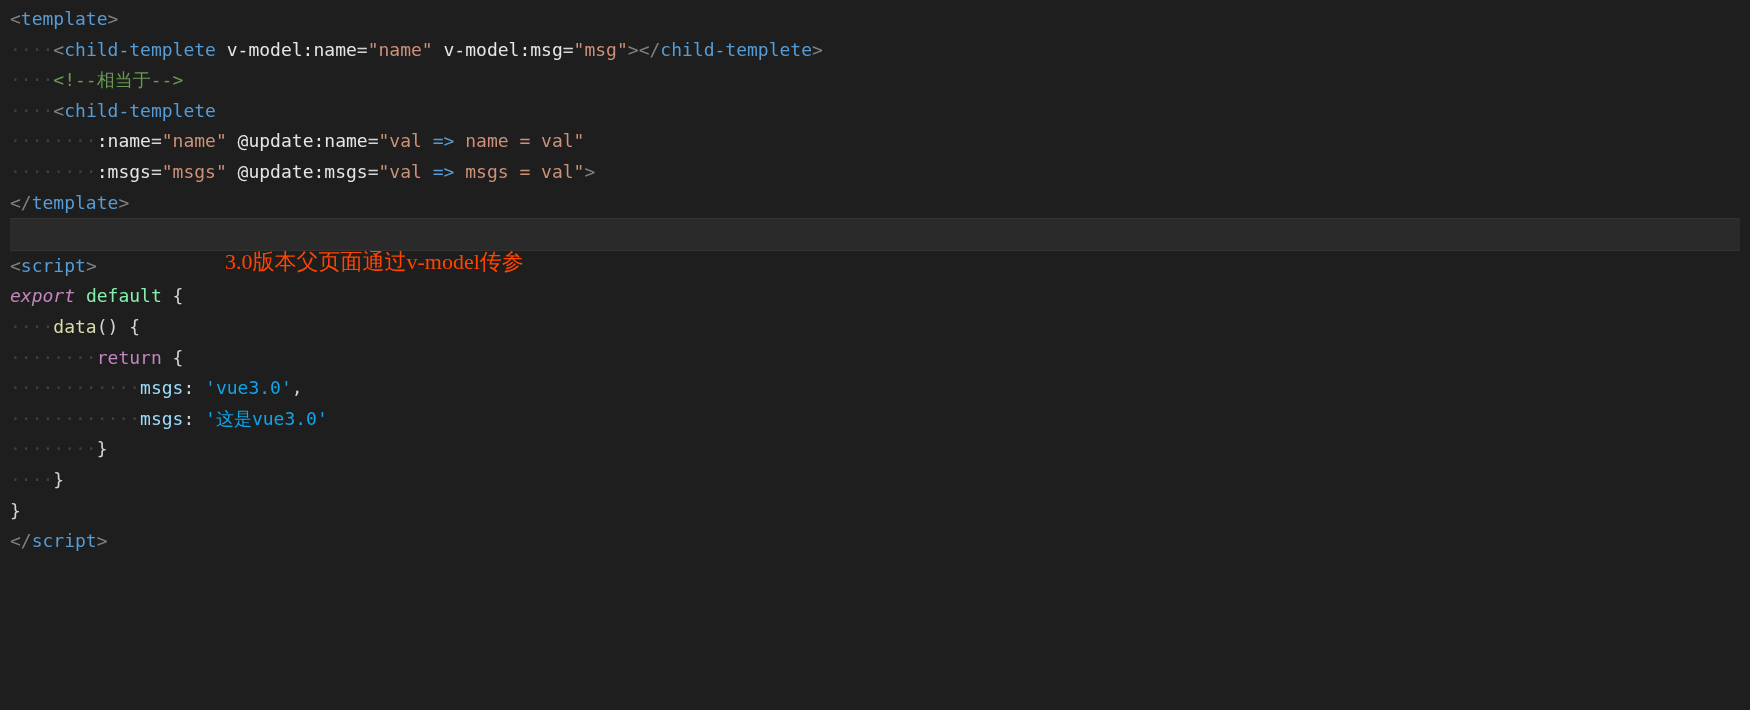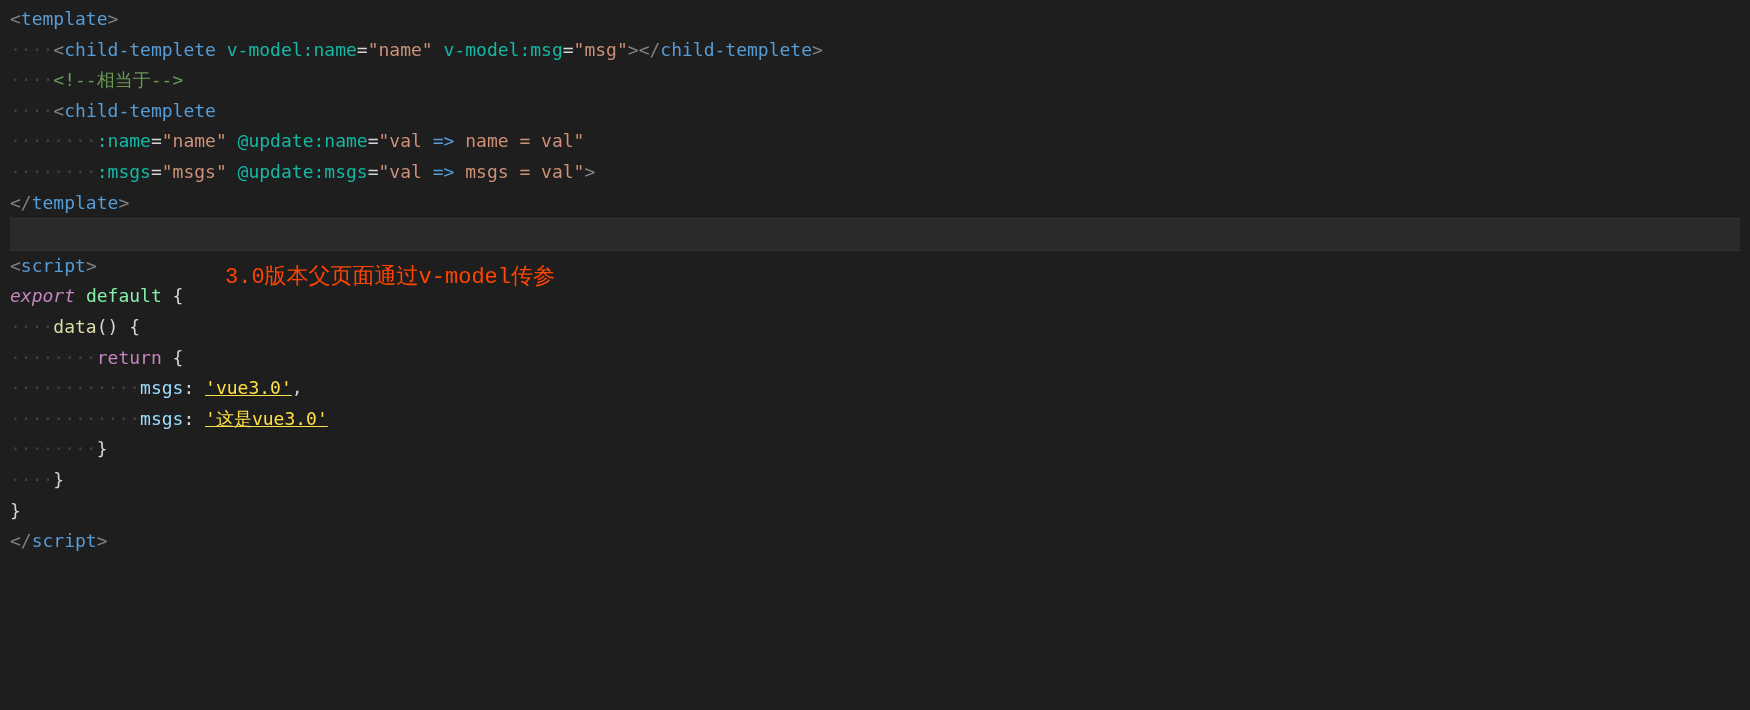--- a/index.html
+++ b/index.html
@@ -23,21 +23,21 @@
     .indent-guide {
       color: #404040;
     }
     .tag-bracket {
       color: #808080;
     }
     .tag-name {
       color: #569cd6;
     }
     .attr-name {
-      color: #14b8a6;
+      color: #e5e5e5;
     }
     .attr-value {
       color: #ce9178;
     }
     .comment {
       color: #6a9955;
     }
     .keyword-export {
       color: #c586c0;
       font-style: italic;
@@ -48,38 +48,36 @@
     .keyword-return {
       color: #c586c0;
     }
     .function-name {
       color: #dcdcaa;
     }
     .property {
       color: #9cdcfe;
     }
     .string {
-      color: #fde047;
-      text-decoration: underline;
+      color: #0ea5e9;
     }
     .punctuation {
       color: #d4d4d4;
     }
     .white-text {
       color: #d4d4d4;
     }
     .annotation {
       position: absolute;
       color: #ff4500;
       font-size: 22px;
-      font-family: Liberation Mono, monospace;
+      font-family: Liberation Serif, serif;
       left: 225px;
       top: 243px;
       z-index: 10;
-      margin-top: 16px;
     }
     .cursor-line {
       background-color: #2a2a2a;
       border-top: 1px solid #333;
       border-bottom: 1px solid #333;
     }
   </style>
 </head>
 <body>
 

